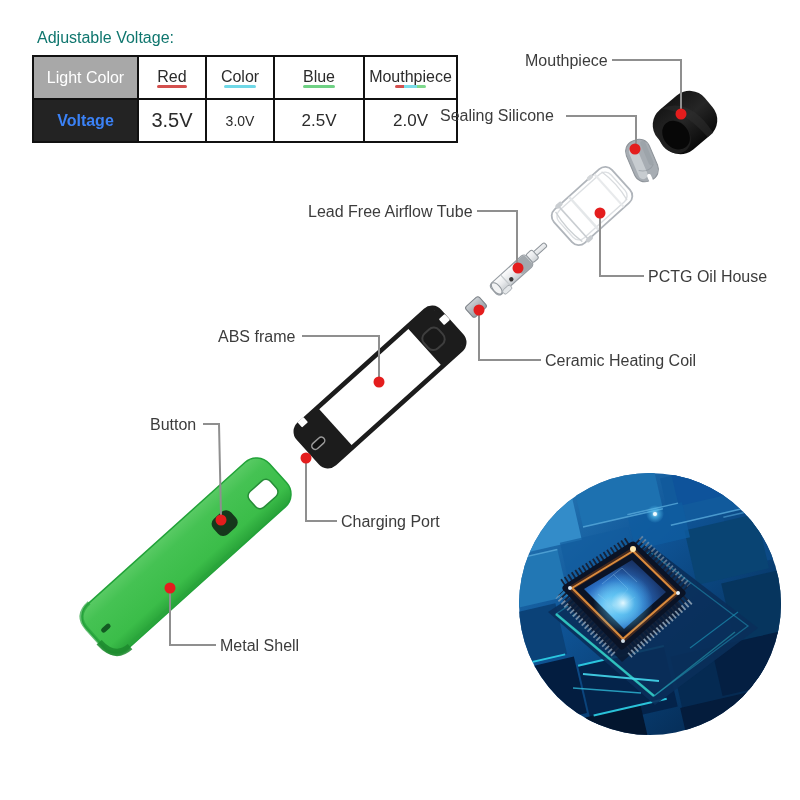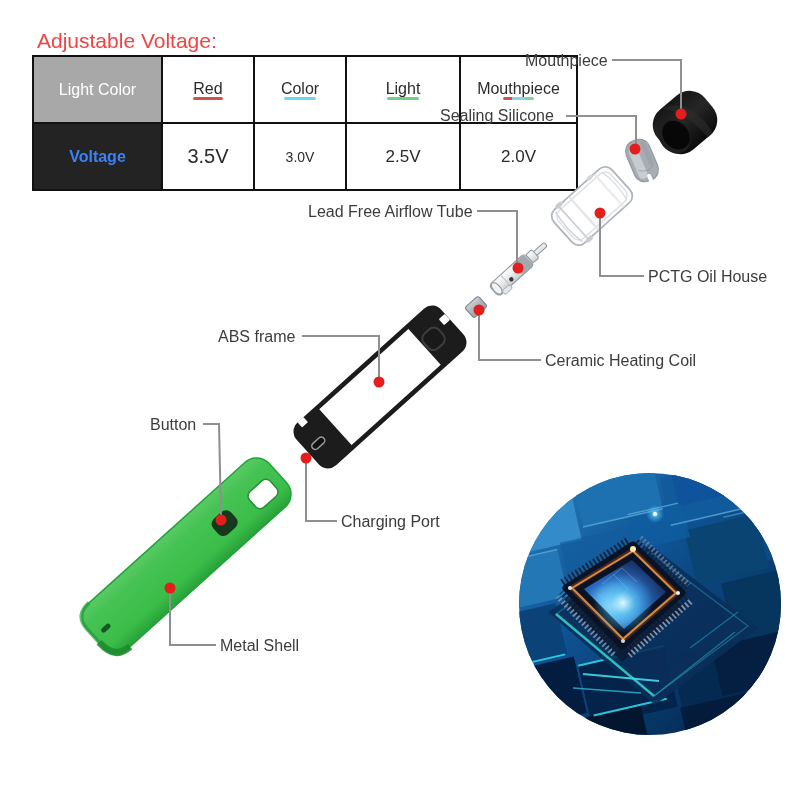--- a/index.html
+++ b/index.html
@@ -1,19 +1,19 @@
 <!DOCTYPE html>
 <html><head>
 <meta charset="utf-8">
 <style>
   html,body{margin:0;padding:0;}
   body{width:800px;height:800px;background:#ffffff;font-family:"Liberation Sans",sans-serif;position:relative;overflow:hidden;}
-  .avtitle{position:absolute;left:37px;top:29px;font-size:21px;color:#ef4444;}
+  .avtitle{position:absolute;left:37px;top:29px;font-size:16px;color:#0f766e;}
   table.volt{position:absolute;left:32px;top:55px;border-collapse:collapse;table-layout:fixed;}
-  table.volt td{border:2px solid #111;text-align:center;vertical-align:middle;padding:16px;height:33px;font-size:16px;color:#2b2b2b;}
+  table.volt td{border:2px solid #111;text-align:center;vertical-align:middle;padding:4px;height:33px;font-size:16px;color:#2b2b2b;}
   table.volt td.lc{background:#a8a8a8;color:#fff;width:95px;}
   table.volt td.vo{background:#232323;color:#3b82f6;font-weight:bold;width:95px;}
   .ul{height:3px;margin:-1px auto 0;border-radius:2px;}
   svg{position:absolute;left:0;top:0;}
 </style>
 </head>
 <body>
 <div class="avtitle">Adjustable Voltage:</div>
 <table class="volt">
   <tbody>
@@ -21,21 +21,21 @@
     <td class="lc">Light Color</td>
     <td style="width:58px">
           <div>Red</div>
           <div class="ul" style="width:30px;background:#d4504e;"></div>
         </td>
     <td style="width:58px">
           <div>Color</div>
           <div class="ul" style="width:32px;background:#6fd8e7;"></div>
         </td>
     <td style="width:80px">
-          <div>Light</div>
+          <div>Blue</div>
           <div class="ul" style="width:32px;background:#6fd184;"></div>
         </td>
     <td style="width:83px">
           <div>Mouthpiece</div>
           <div class="ul" style="width:31px;background:linear-gradient(to right,#d4504e 0 30%,#7adce8 30% 72%,#7ed98c 72% 100%);"></div>
         </td>
   </tr>
   <tr style="font-size:17px;">
     <td class="vo" style="font-size:16px;">Voltage</td>
     <td style="font-size:20px;">3.5V</td>

